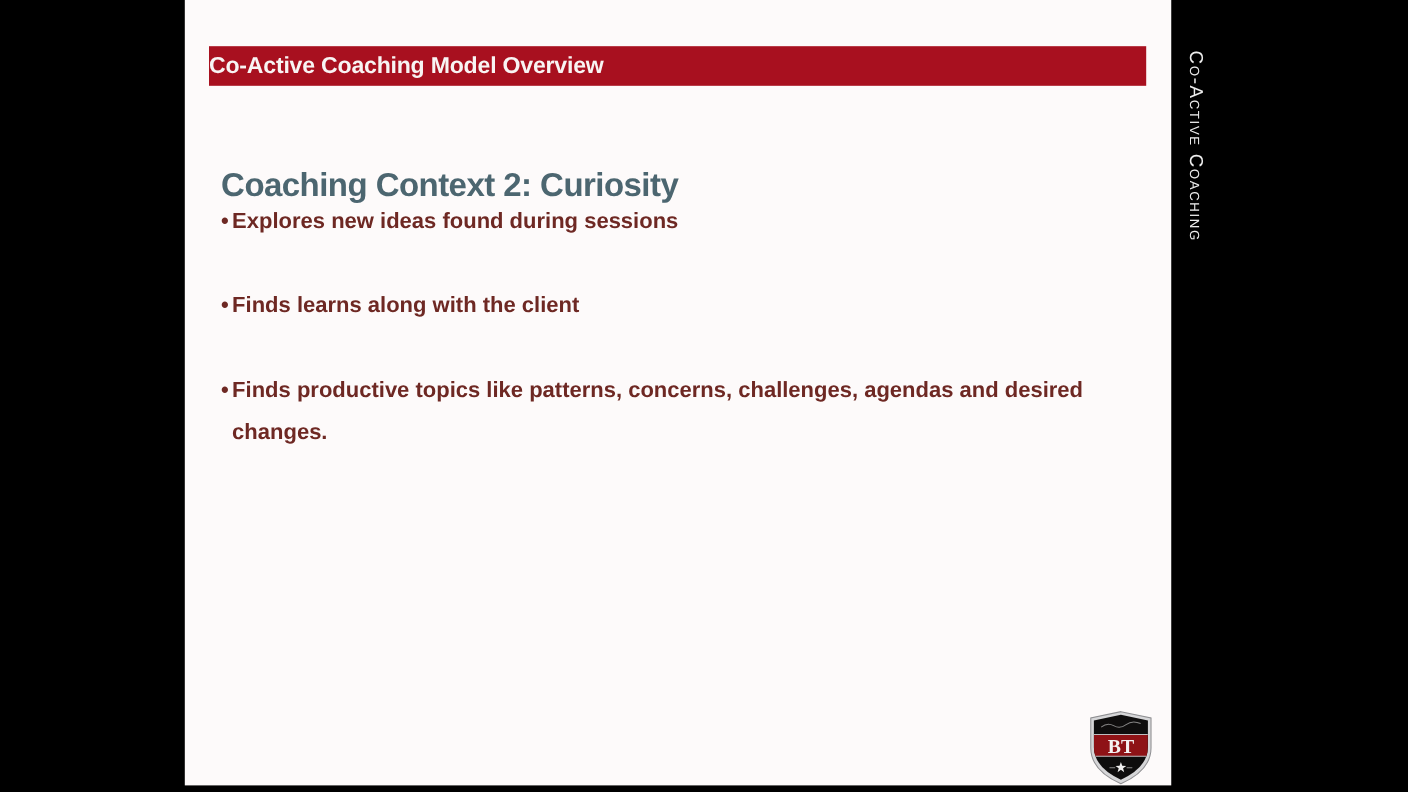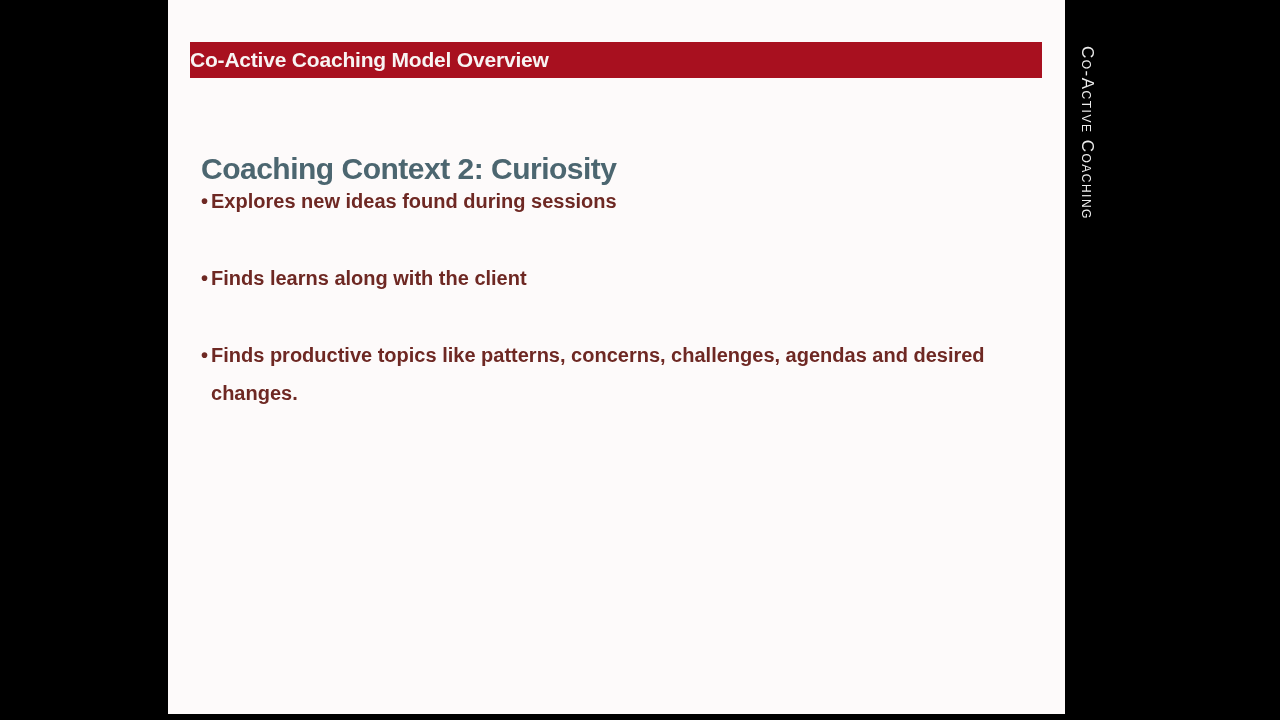--- a/index.html
+++ b/index.html
@@ -91,20 +91,46 @@
     <div class="bullet bullet-2">
       <span class="dot">•</span>
       <span class="btext">Finds learns along with the client</span>
     </div>
 
     <div class="bullet bullet-3">
       <span class="dot">•</span>
       <span class="btext">Finds productive topics like patterns, concerns, challenges, agendas and desired changes.</span>
     </div>
 
+    <div class="logo">
+      <svg width="62" height="68" viewBox="0 0 64 72" xmlns="http://www.w3.org/2000/svg">
+        <defs>
+          <clipPath id="shieldClip">
+            <path d="M32 4 L58 9.5 L58 35 Q58 54.5 32 66.5 Q6 54.5 6 35 L6 9.5 Z"></path>
+          </clipPath>
+        </defs>
+
+        <path d="M32 1 L61 7 L61 36 Q61 57.5 32 70.5 Q3 57.5 3 36 L3 7 Z" fill="#d6d6d8" stroke="#8f8f92" stroke-width="1"></path>
+
+        <path d="M32 4 L58 9.5 L58 35 Q58 54.5 32 66.5 Q6 54.5 6 35 L6 9.5 Z" fill="#0e0d0d"></path>
+
+        <path d="M13 16 Q19 11 25 14.5 T37 13.5 T51 12.5" fill="none" stroke="#9a9a9a" stroke-width="1" opacity="0.85" clip-path="url(#shieldClip)"></path>
+
+        <g clip-path="url(#shieldClip)">
+          <rect x="6" y="23" width="52" height="21" fill="var(--logo-band, #8e1216)"></rect>
+          <line x1="6" y1="23" x2="58" y2="23" stroke="#bdbdbf" stroke-width="1"></line>
+          <line x1="6" y1="44" x2="58" y2="44" stroke="#bdbdbf" stroke-width="1"></line>
+        </g>
+
+        <text x="32" y="41" text-anchor="middle" font-family="Liberation Serif, serif" font-size="19" font-weight="bold" fill="#f4f2f2">BT</text>
+
+        <polygon points="32,49.5 33.3,53.2 37.2,53.3 34.1,55.6 35.2,59.3 32,57 28.8,59.3 29.9,55.6 26.8,53.3 30.7,53.2" fill="#efefef"></polygon>
+        <path d="M21 55 L26.5 55 M37.5 55 L43 55" stroke="#8a8a8a" stroke-width="1"></path>
+      </svg>
+    </div>
 
   </div>
 
   <div class="right-panel">
     <div class="vertical-title">Co-Active Coaching</div>
   </div>
 
 </div>
 
 </body></html>

